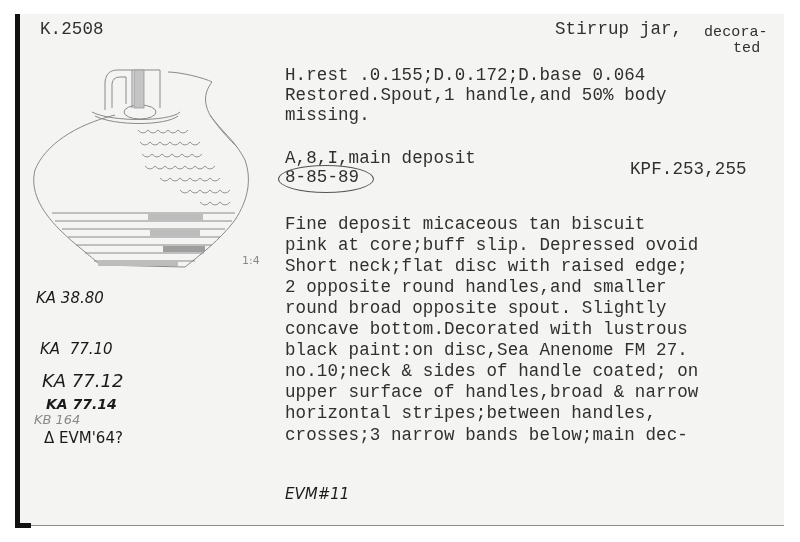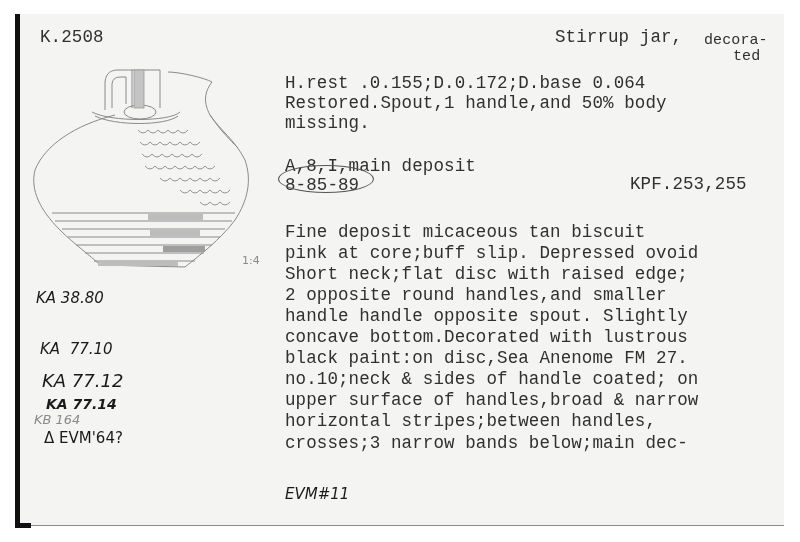--- a/index.html
+++ b/index.html
@@ -12,21 +12,21 @@
     position:absolute; left:15px; top:14px; width:769px; height:511px;
     background:#f4f4f3;
     border-bottom:1px solid #8d8d8d;
   }
   .left-border {
     position:absolute; left:15px; top:14px; width:5px; height:514px; background:#111;
   }
   .corner-foot {
     position:absolute; left:15px; top:523px; width:16px; height:5px; background:#111;
   }
-  .tw { position:absolute; font-size:17.5px; line-height:19.5px; white-space:pre; color:#303030; letter-spacing:0.1px;margin-top:8px; }
+  .tw { position:absolute; font-size:17.5px; line-height:19.5px; white-space:pre; color:#303030; letter-spacing:0.1px; }
   .hand { position:absolute; font-family:"DejaVu Sans", sans-serif; font-style:italic; color:#1a1a1a; white-space:pre; }
   .hand.pencil { color:#8a8a8a; }
   .oval {
     position:absolute; border:1.2px solid #555; border-radius:50%;
   }
   .small-type { font-size:15px; }
   svg.drawing { position:absolute; left:20px; top:60px; }
 </style>
 </head>
 <body>
@@ -38,30 +38,30 @@
 <div class="tw" style="left:40px; top:20px;">K.2508</div>
 <div class="tw" style="left:555px; top:20px;">Stirrup jar,</div>
 <div class="tw small-type" style="left:704px; top:23px;">decora-</div>
 <div class="tw small-type" style="left:733px; top:39px;">ted</div>
 
 <div class="tw" style="left:285px; top:66px;">H.rest .0.155;D.0.172;D.base 0.064</div>
 <div class="tw" style="left:285px; top:86px;">Restored.Spout,1 handle,and 50% body</div>
 <div class="tw" style="left:285px; top:106px;">missing.</div>
 
 <div class="tw" style="left:285px; top:149px;text-align:center;">A,8,I,main deposit</div>
-<div class="tw" style="left:630px; top:167px;">KPF.253,255</div>
+<div class="tw" style="left:630px; top:160px;">KPF.253,255</div>
 <div class="tw" style="left:285px; top:168px;">8-85-89</div>
 <div class="oval" style="left:278px; top:165px; width:94px; height:26px;"></div>
 
 <div>
   <div class="tw" style="left:285px; top:215px;">Fine deposit micaceous tan biscuit</div>
   <div class="tw" style="left:285px; top:236px;">pink at core;buff slip. Depressed ovoid</div>
   <div class="tw" style="left:285px; top:257px;">Short neck;flat disc with raised edge;</div>
   <div class="tw" style="left:285px; top:278px;">2 opposite round handles,and smaller</div>
-  <div class="tw" style="left:285px; top:299px;">handle handle opposite spout. Slightly</div>
+  <div class="tw" style="left:285px; top:299px;">round broad opposite spout. Slightly</div>
   <div class="tw" style="left:285px; top:320px;">concave bottom.Decorated with lustrous</div>
   <div class="tw" style="left:285px; top:341px;">black paint:on disc,Sea Anenome FM 27.</div>
   <div class="tw" style="left:285px; top:362px;">no.10;neck &amp; sides of handle coated; on</div>
   <div class="tw" style="left:285px; top:383px;">upper surface of handles,broad &amp; narrow</div>
   <div class="tw" style="left:285px; top:404px;">horizontal stripes;between handles,</div>
   <div class="tw" style="left:285px; top:426px;">crosses;3 narrow bands below;main dec-</div>
 </div>
 
 <svg class="drawing" width="250" height="220" viewBox="0 0 250 220">
   <g fill="none" stroke="#8a8a8a" stroke-width="1">

